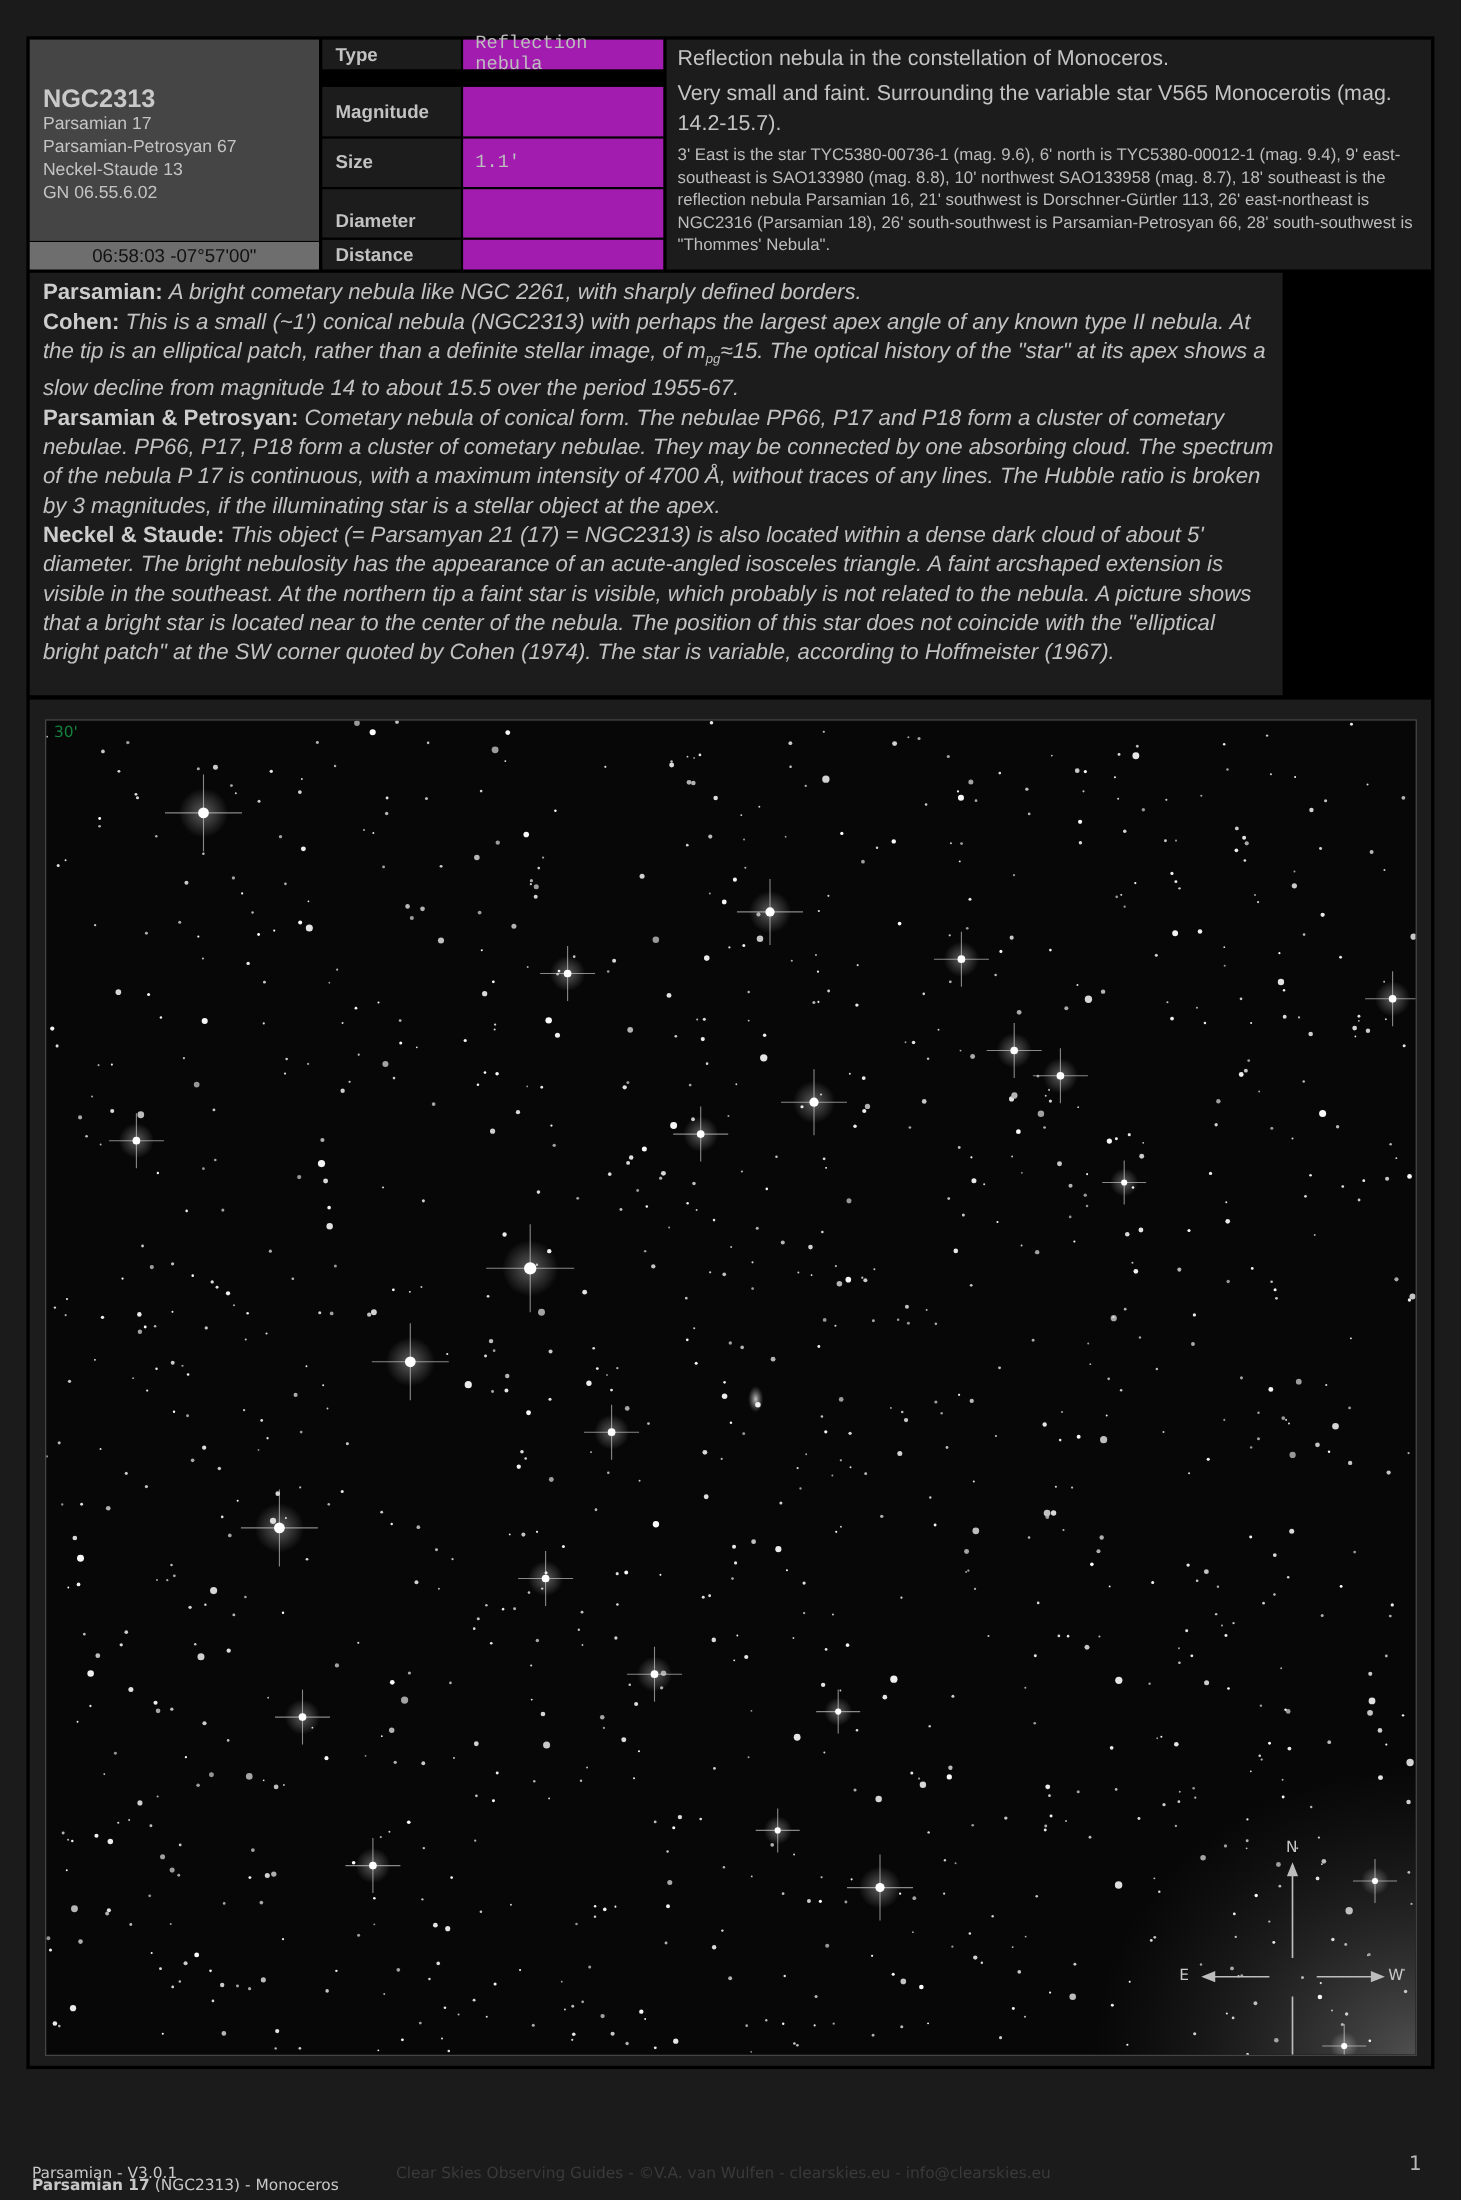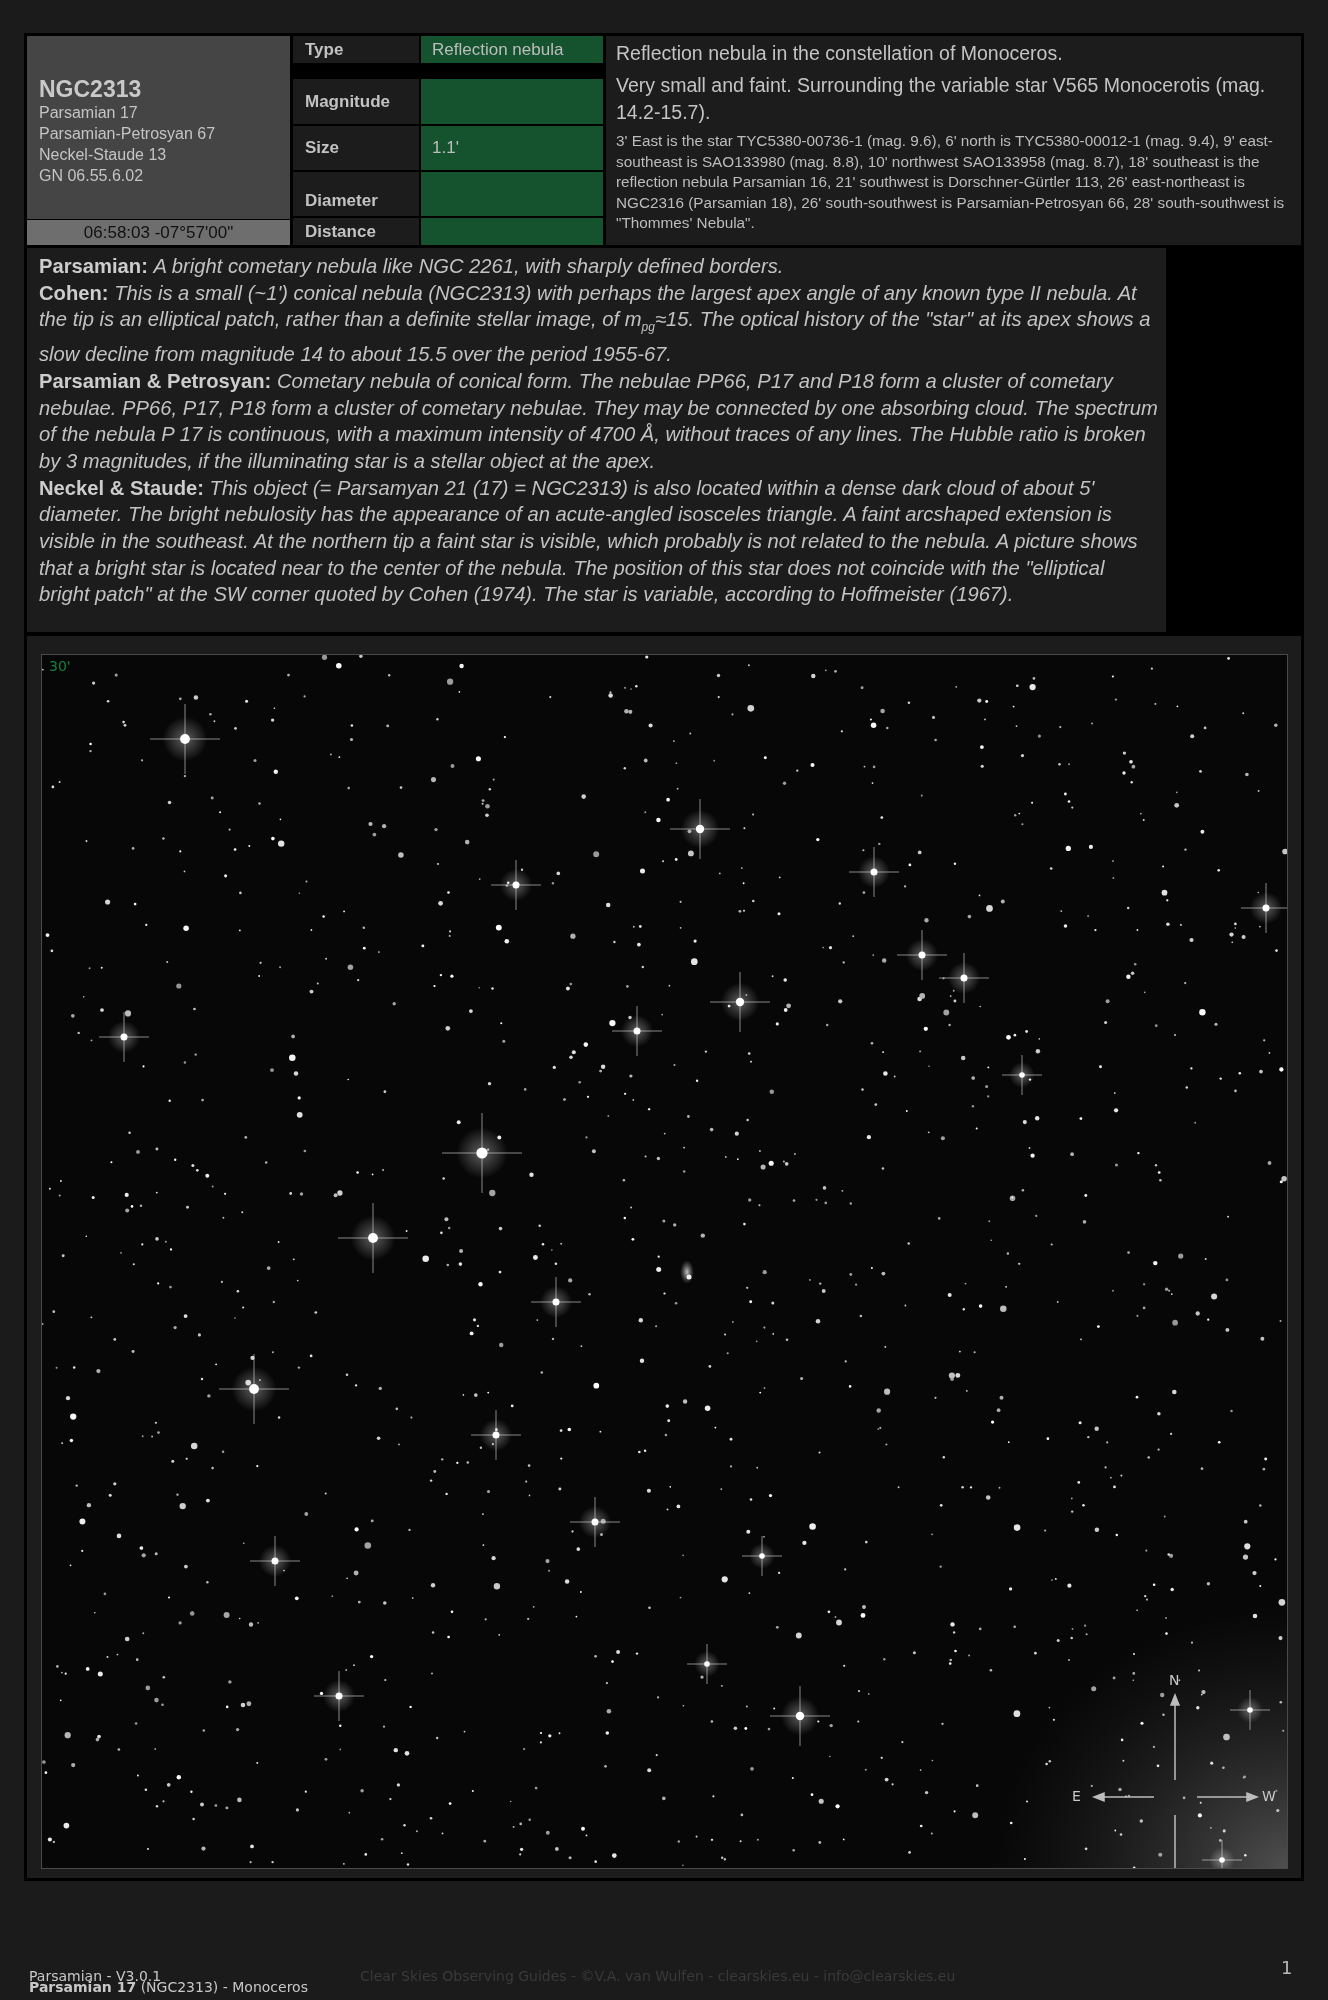--- a/index.html
+++ b/index.html
@@ -47,23 +47,23 @@
   .prop-row {
     position: absolute; left: 0; width: 310px;
     display: flex;
   }
   .prop-label {
     width: 126px; background: #1c1c1c; box-sizing: border-box;
     padding-left: 12px; font-weight: bold; font-size: 17px; color: #c2c2c2;
     display: flex; align-items: center; margin-right: 2px;
   }
   .prop-value {
-    flex: 1; background: #14532d; box-sizing: border-box;
+    flex: 1; background: #a21caf; box-sizing: border-box;
     padding-left: 11px; font-size: 17px; color: #bdbdbd;
-    display: flex; align-items: center;
+    display: flex; align-items: center; font-family: Liberation Mono, monospace;
   }
   .desc-panel {
     position: absolute; left: 582px; top: 3px;
     width: 695px; height: 209px;
     background: #1c1c1c;
     box-sizing: border-box;
     padding: 4px 8px 0 10px;
   }
   .desc-main {
     font-size: 19.5px; color: #c4c4c4; line-height: 27px; margin: 0 0 5px 0;

